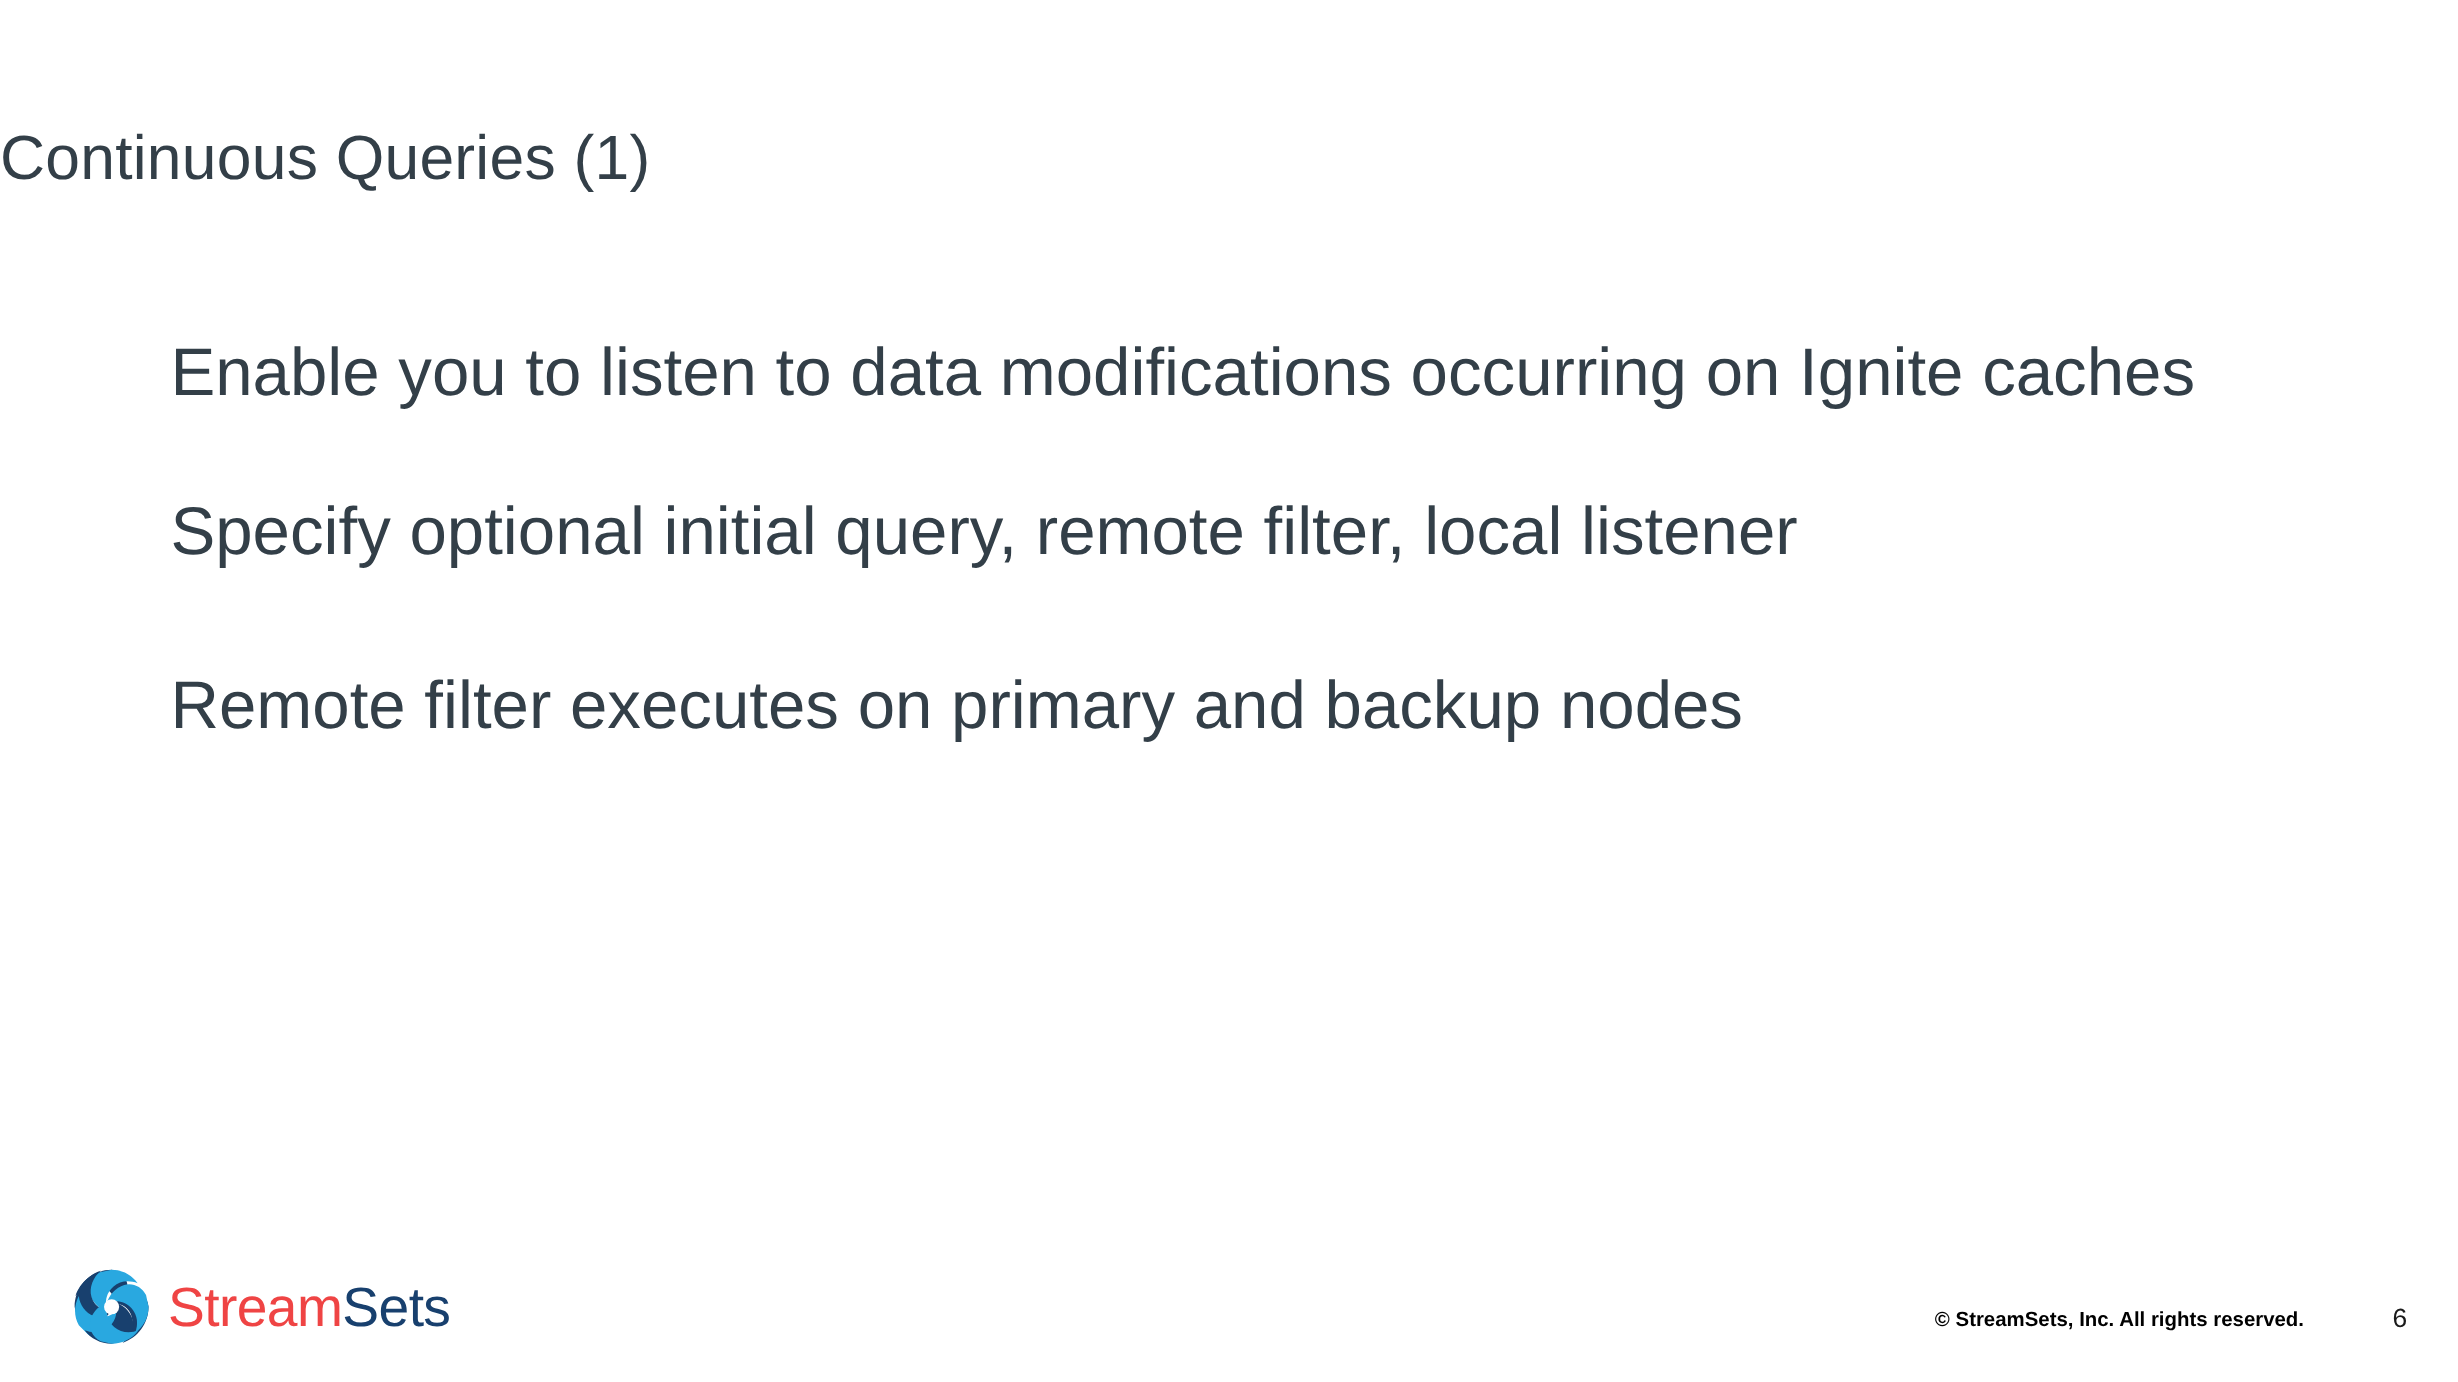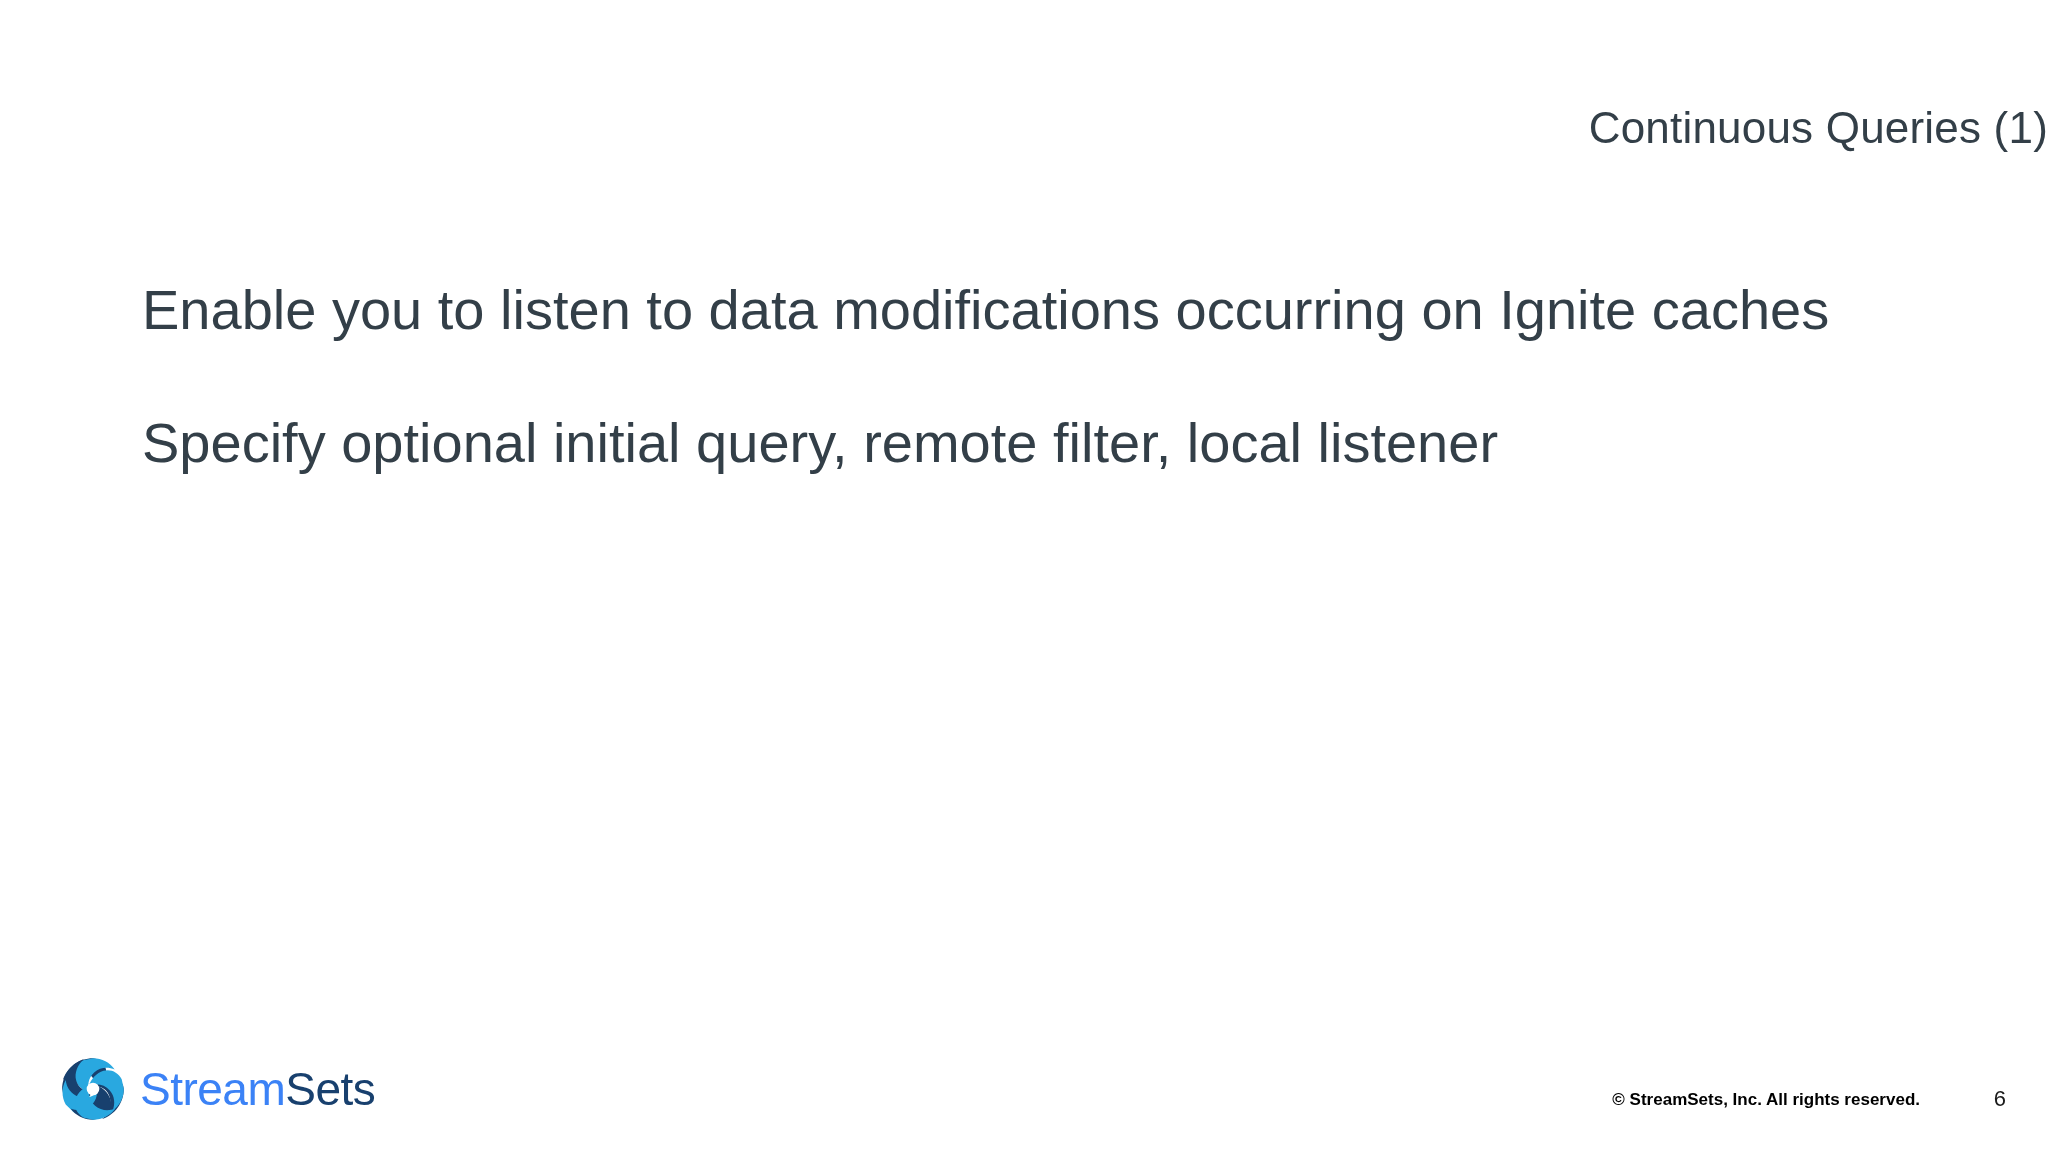--- a/index.html
+++ b/index.html
@@ -21,23 +21,23 @@
     background: #ffffff;
     box-sizing: border-box;
   }
 
   
   .slide-title {
     position: absolute;
     left: 0;
     top: 104px;
     width: 2048px;
-    text-align: right;
+    text-align: left;
     font-family: "Liberation Sans", sans-serif;
-    font-size: 44px;
+    font-size: 52px;
     font-weight: 400;
     line-height: 1.08;
     letter-spacing: 0.2px;
     color: #333f48;
     white-space: nowrap;
   }
 
   
   .body-block {
     position: absolute;
@@ -103,21 +103,21 @@
   }
 
   .logo-text {
     font-family: "Liberation Sans", sans-serif;
     font-size: 46px;
     font-weight: 400;
     letter-spacing: -0.5px;
     line-height: 1;
     white-space: nowrap;
   }
-  .logo-text .word-stream { color: #3b82f6; }
+  .logo-text .word-stream { color: #ef4444; }
   .logo-text .word-sets   { color: #18406e; }
 
   .copyright {
     position: absolute;
     right: 128px;
     bottom: 42px;
     font-family: "Liberation Sans", sans-serif;
     font-size: 17px;
     font-weight: 700;
     color: #000000;
@@ -142,20 +142,21 @@
 
   <div class="slide-title">Continuous Queries (1)</div>
 
   <div class="body-block">
 
     <p class="bullet b1 wrap-ignite">Enable you to listen to data modifications occurring on Ignite caches</p>
 
     <p class="bullet b2 no-wrap">Specify optional initial query, remote filter, local listener</p>
 
 
+    <p class="bullet b4 no-wrap">Remote filter executes on primary and backup nodes</p>
 
   </div>
 
   <div class="footer">
 
     <div class="logo">
       <svg class="logo-mark" viewBox="0 0 100 100">
         <g>
 
           <path d="M50 6 C30 6 13 19 7 37 C15 28 27 23 38 26 C49 29 55 39 54 50 C62 45 69 36 69 26 C69 17 63 10 55 7 Z" fill="#18406e"></path>

